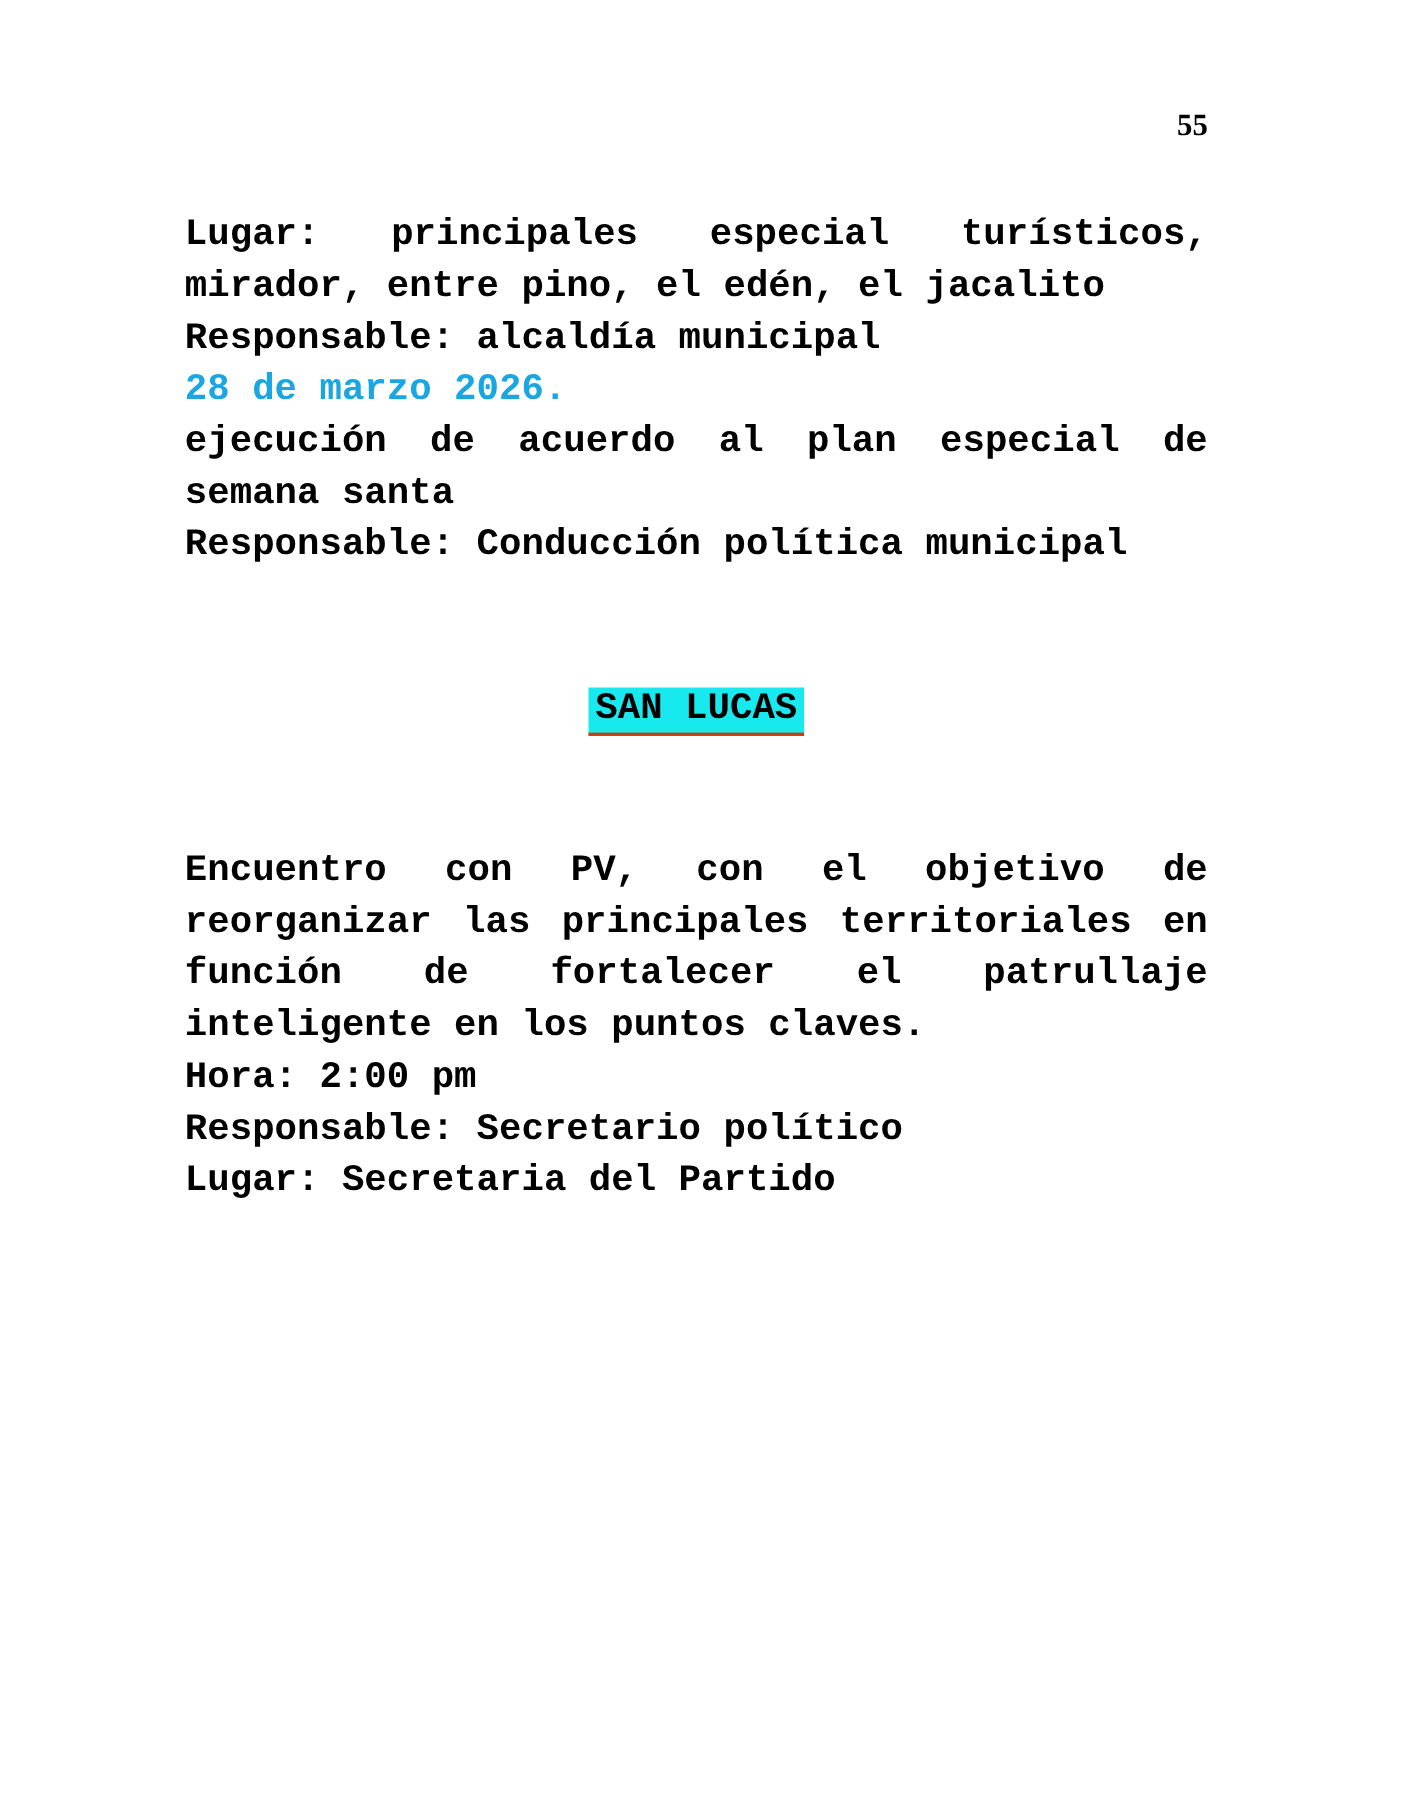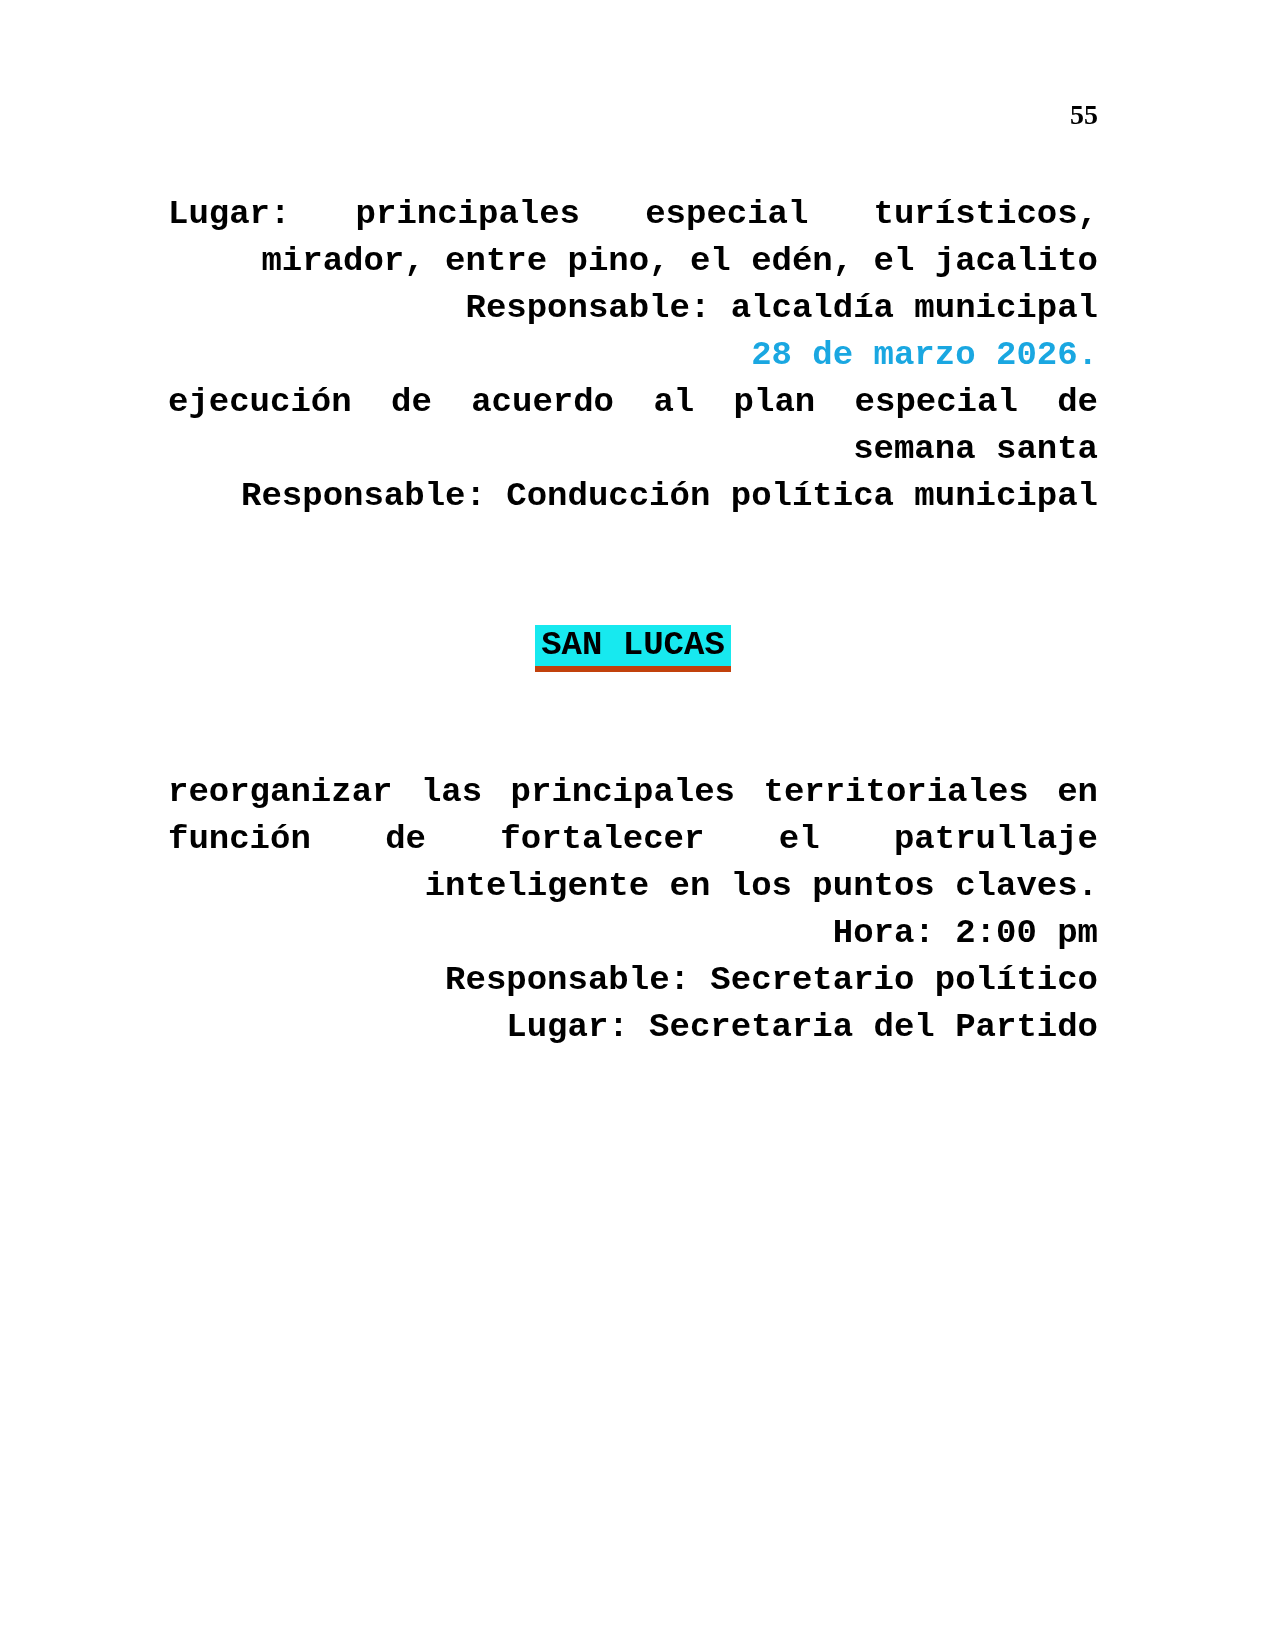--- a/index.html
+++ b/index.html
@@ -27,40 +27,39 @@
     font-size: 28px;
     line-height: 30px;
     text-align: right;
     margin-top: 100px;
   }
   .line {
     font-size: 34px;
     line-height: 47px;
     letter-spacing: 0;
     white-space: normal;
-    text-align: right;
   }
   .just {
     text-align: justify;
     text-align-last: justify;
   }
   .date {
     color: var(--date-text, #1aa7e1);
   }
   .b1 { margin-top: 61px; }
   .b2 { }
   .heading {
     margin-top: 102px;
     font-size: 34px;
     line-height: 47px;
     text-align: center;
   }
   .hl {
     background: var(--highlight, #17e9ef);
-    border-bottom: 6px solid #c2410c;
+    border-bottom: 3px solid #c2410c;
     padding: 1px 6px 2px 6px;
   }
   .b3 { margin-top: 100px; }
 </style>
 </head>
 <body>
 
 <div class="page">
   <div class="content">
 
@@ -77,20 +76,21 @@
       <div class="line just">ejecución de acuerdo al plan especial de</div>
       <div class="line">semana santa</div>
       <div class="line">Responsable: Conducción política municipal</div>
     </section>
 
     <div class="heading">
       <span class="hl">SAN LUCAS</span>
     </div>
 
     <section class="b3">
+      <div class="line just">Encuentro con PV, con el objetivo de</div>
       <div class="line just">reorganizar las principales territoriales en</div>
       <div class="line just">función de fortalecer el patrullaje</div>
       <div class="line">inteligente en los puntos claves.</div>
       <div class="line">Hora: 2:00 pm</div>
       <div class="line">Responsable: Secretario político</div>
       <div class="line">Lugar: Secretaria del Partido</div>
     </section>
 
   </div>
 </div>

